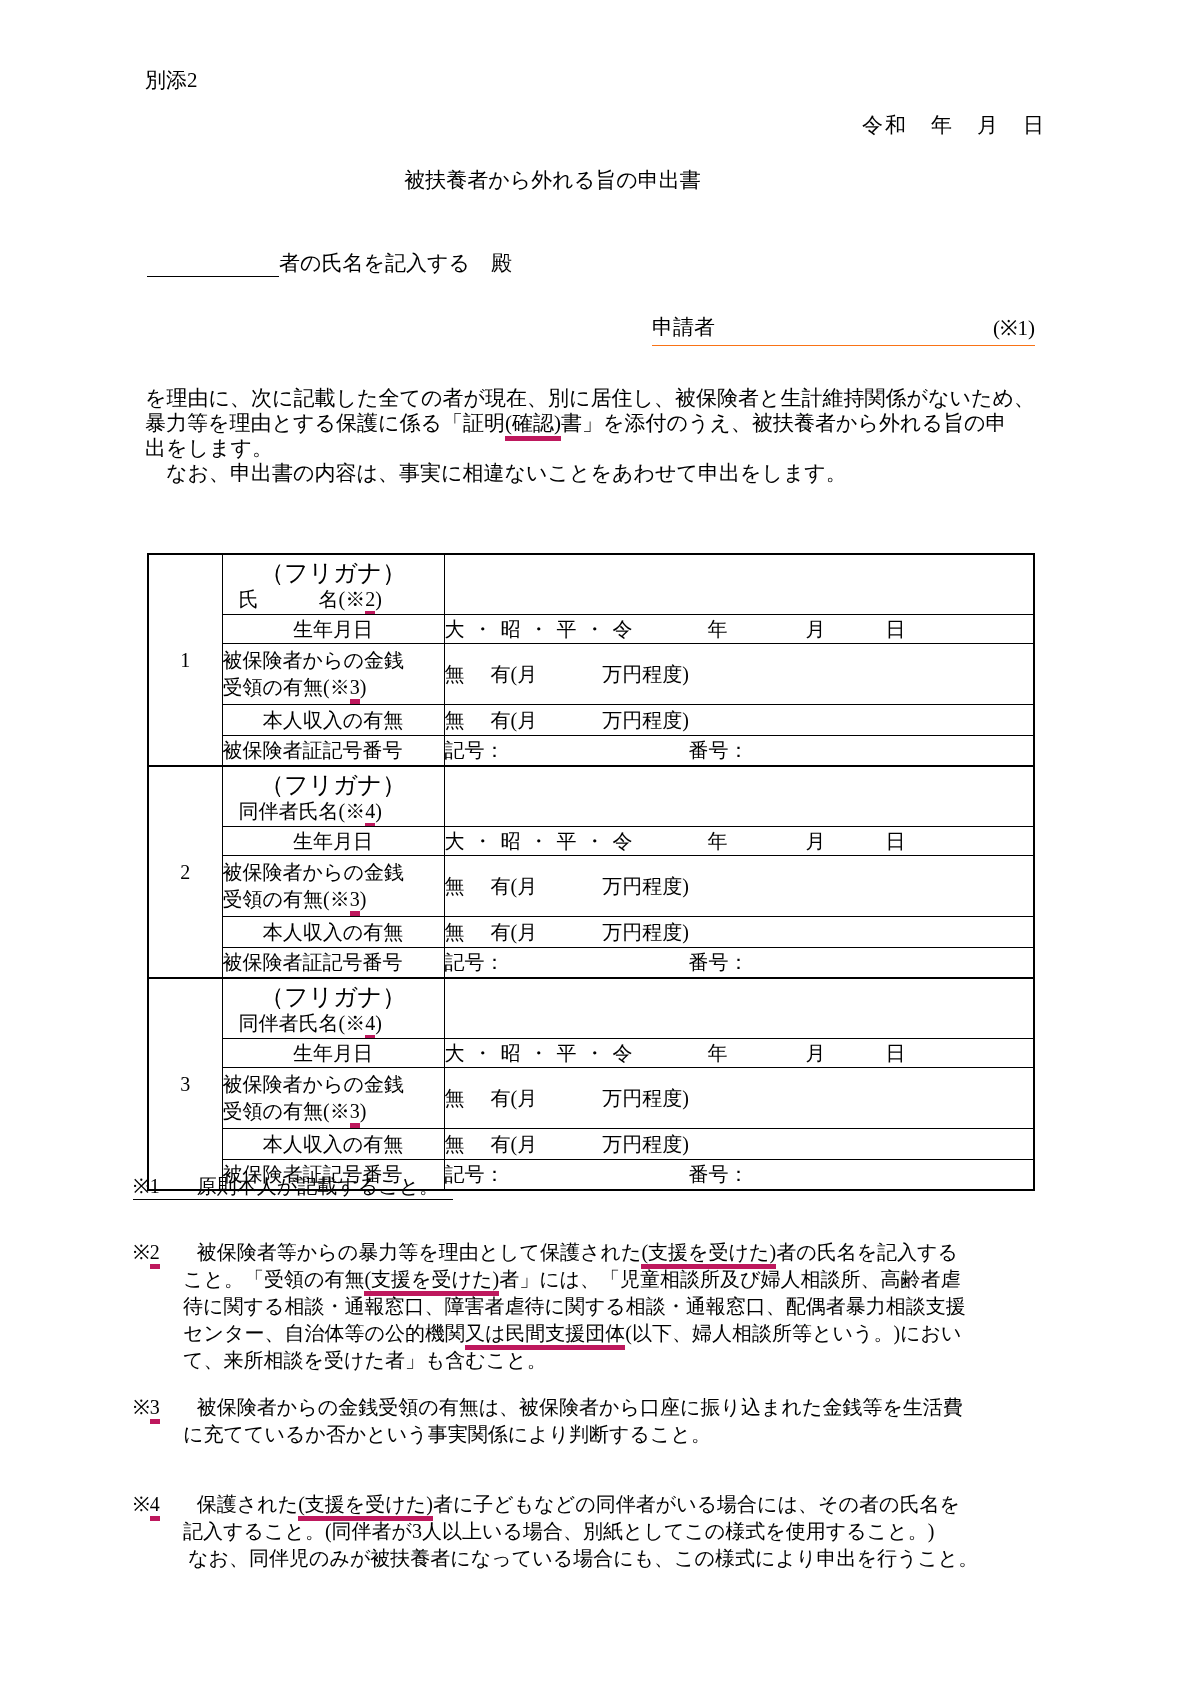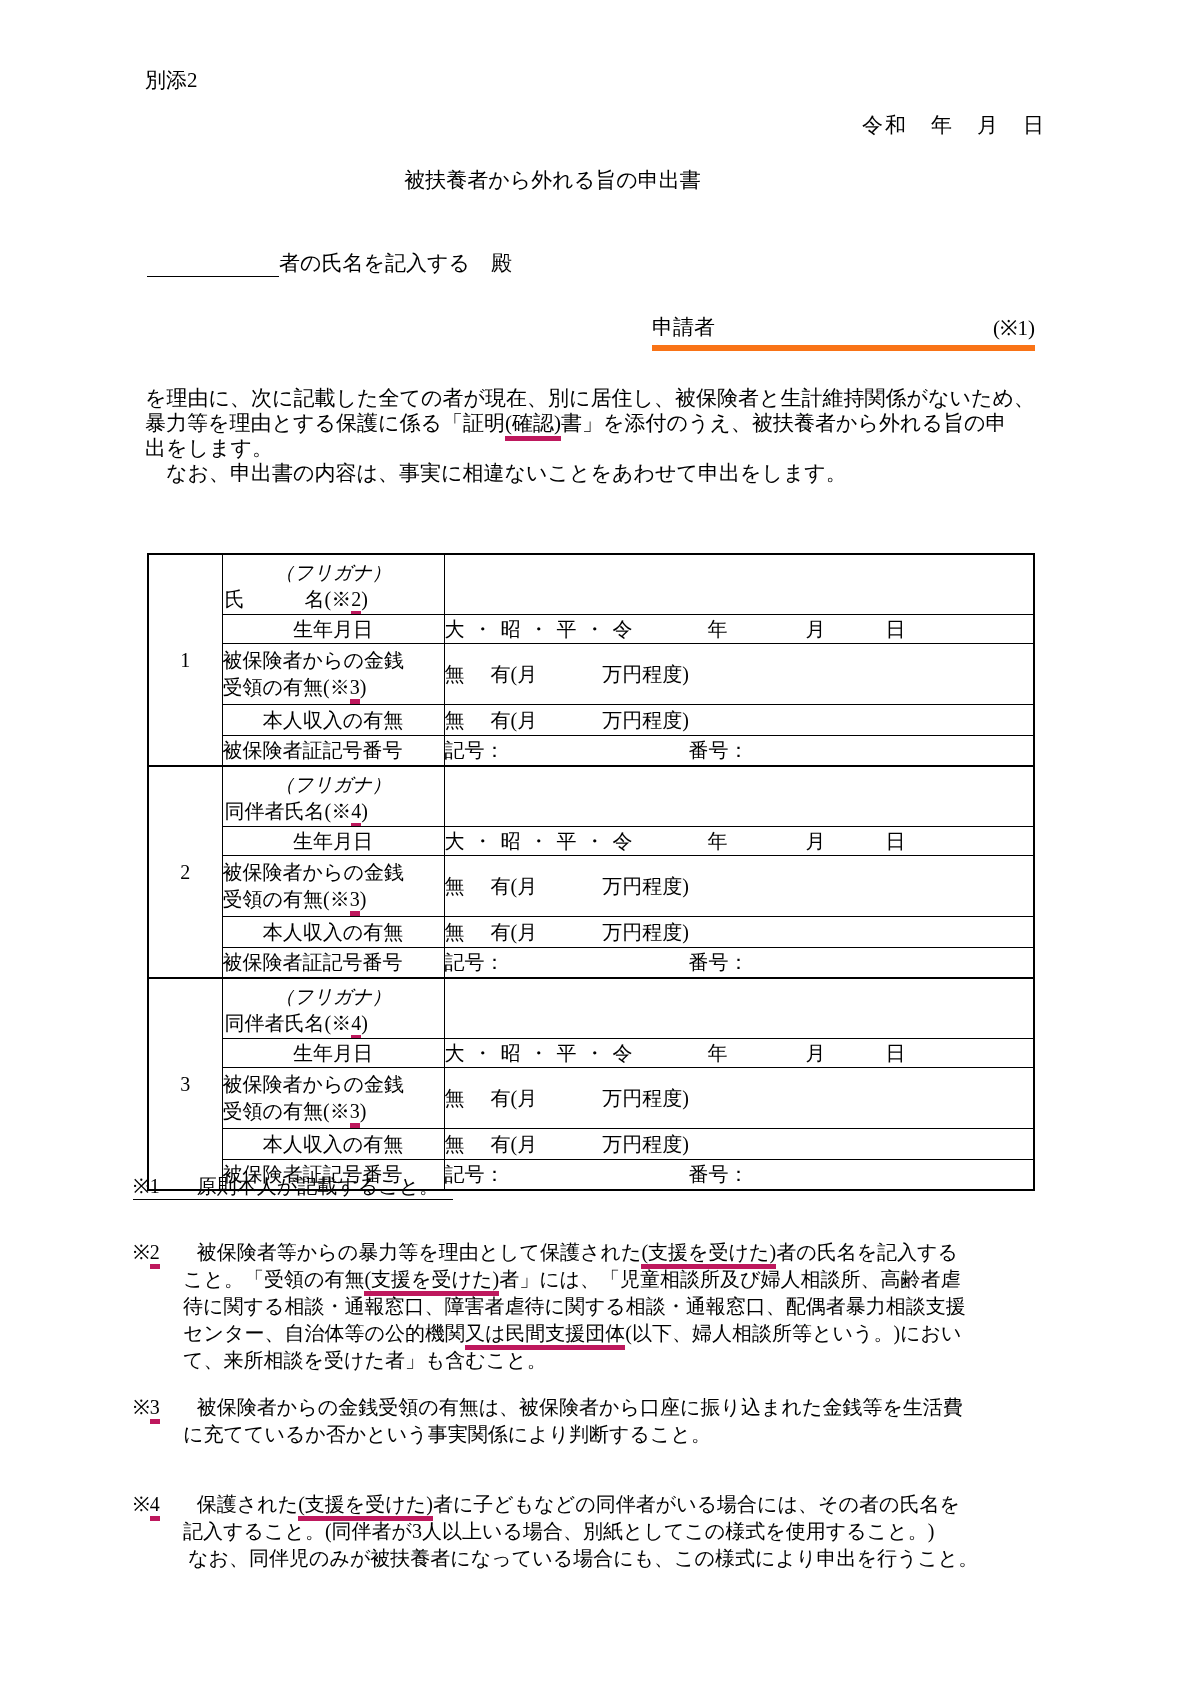--- a/index.html
+++ b/index.html
@@ -9,41 +9,41 @@
   }
   .abs{position:absolute;}
   #attachment{left:145px;top:66px;font-size:21px;}
   #date-line{left:145px;top:111px;width:901px;text-align:right;font-size:21px;letter-spacing:2px;white-space:pre;}
   #title-wrap{left:145px;top:166px;width:901px;text-align:center;}
   #doc-title{font-size:21px;position:relative;left:-43px;}
   #addressee{left:147px;top:249px;font-size:21px;white-space:pre;}
   .blank{display:inline-block;border-bottom:1px solid #000;}
   #addr-blank{width:132px;height:22px;vertical-align:bottom;}
   #applicant{left:652px;top:313px;width:383px;display:flex;justify-content:space-between;
-    border-bottom:6px solid #f97316;padding-bottom:4px;font-size:21px;}
+    border-bottom:1px solid #f97316;padding-bottom:4px;font-size:21px;}
   #intro{left:145px;top:386px;font-size:21px;}
   .iline{line-height:25px;height:25px;white-space:pre;}
   #name-blank{width:119px;height:17px;}
   .u{border-bottom:5px solid #be185d;padding-bottom:1px;}
 
   
   #dep-table{position:absolute;left:147px;top:553px;border-collapse:collapse;table-layout:fixed;
     width:886px;font-size:20px;border:2px solid #000;}
   #dep-table td{border:1px solid #000;padding:0;overflow:hidden;vertical-align:middle;}
   #dep-table .blk-top td{border-top:2px solid #000;}
   .r-name td{height:59px;}
   .r-birth td{height:28px;}
   .r-money td{height:60px;}
   .r-income td{height:30px;}
   .r-cert td{height:29px;}
   .num{text-align:center;}
   .lbl{text-align:center;}
   .lbl-left{text-align:left;padding-left:7px;}
-  .name-cell .furigana{text-align:center;font-size:19px;line-height:26px;padding-top:3px;font-style:italic;}
-  .name-cell .nameline{text-align:left;padding-left:2px;line-height:26px;}
+  .name-cell .furigana{text-align:center;font-size:24px;line-height:26px;padding-top:3px;}
+  .name-cell .nameline{text-align:left;padding-left:16px;line-height:26px;}
   .val{text-align:left;padding-left:12px;white-space:pre;}
   .era{letter-spacing:8px;}
   .sp{display:inline-block;}
   .sp-a{width:67px;} .sp-b{width:78px;} .sp-c{width:60px;}
   .sp-d{width:26px;} .sp-e{width:65px;} .sp-f{width:184px;}
 
   
   #notes{left:133px;top:1173px;font-size:20px;}
   .note-line{line-height:27px;white-space:pre;}
   .cont{padding-left:50px;}

